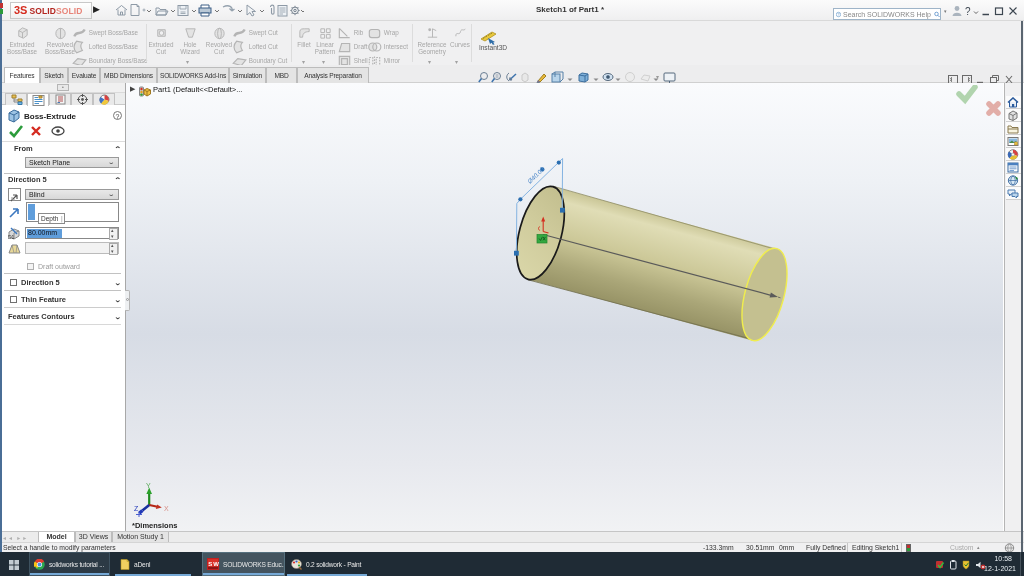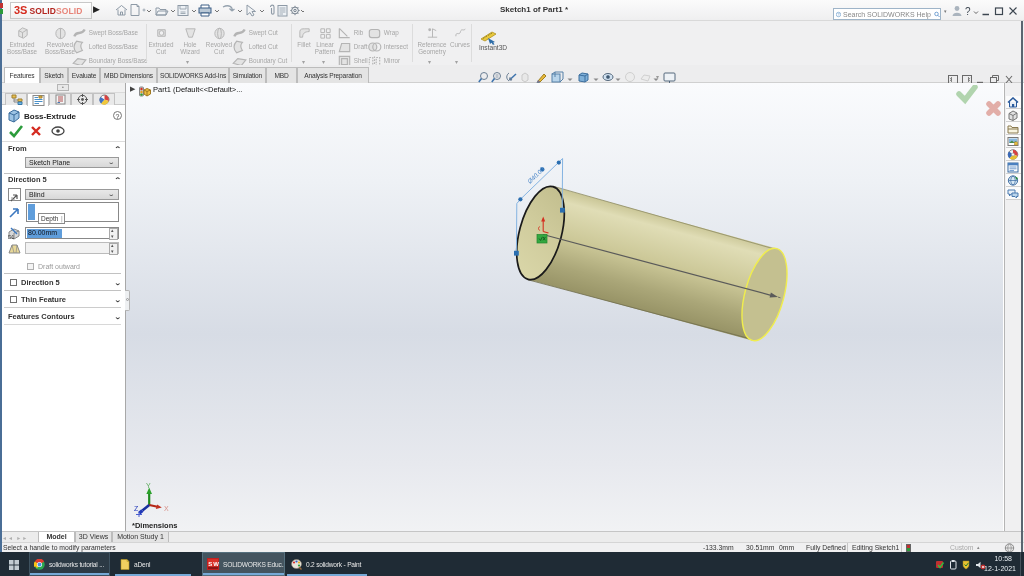--- a/index.html
+++ b/index.html
@@ -6,21 +6,21 @@
 html,body { width:1024px; height:576px; overflow:hidden; font-family:"Liberation Sans", sans-serif; }
 body { position:relative; background:#fff; }
 .abs { position:absolute; }
 
 #titlebar { left:0; top:0; width:1024px; height:21px; background:linear-gradient(#fbfbfb,#efeff0); border-bottom:1px solid #d9d9d9; }
 #swlogo { left:10px; top:2px; width:82px; height:17px; background:linear-gradient(#ffffff,#f1f1f1); border:1px solid #c8c8c8; display:flex; align-items:center; padding-left:3px; }
 #swlogo .ds { color:#d52b1e; font-weight:bold; font-size:11px; line-height:11px; margin-right:2px; }
 #swlogo .solid { color:#b3251f; font-weight:bold; font-size:8.5px; letter-spacing:0.1px; }
 #swlogo .works { color:#e8857a; font-weight:bold; font-size:8.5px; letter-spacing:0.1px; }
 #swplay { left:93px; top:4px; font-size:9px; color:#222; }
-#doctitle { left:500px; top:5px; width:140px; text-align:left; font-size:8px; font-weight:bold; color:#333; }
+#doctitle { left:500px; top:5px; width:140px; text-align:center; font-size:8px; font-weight:bold; color:#333; }
 #searchbox { left:833px; top:8px; width:108px; height:12px; background:#fff; border:1px solid #9eb4c8; display:flex; align-items:center; font-size:7px; color:#888; }
 
 #ribbon { left:0; top:21px; width:1024px; height:44px; background:#f0f0f1; }
 .rsep { top:3px; width:1px; height:38px; background:#dcdcdc; }
 .rbig { top:5px; width:34px; text-align:center; color:#a6a6a6; font-size:6.3px; line-height:6.8px; white-space:nowrap; }
 .rbig .ric { margin:0 auto 2px auto; display:block; }
 .rrow { height:13px; display:flex; align-items:center; color:#a6a6a6; font-size:6.3px; white-space:nowrap; }
 .ric { width:15px; height:14px; }
 .rdrop { color:#a2a2a2; font-size:6px; }
 
@@ -413,21 +413,21 @@
   <div class="abs" style="left:113px;top:28px;width:9px;height:9px;border:1px solid #777;border-radius:50%;font-size:7px;color:#444;text-align:center;line-height:9px;">?</div>
 
   <div class="abs" style="left:8px;top:41px;"><svg width="110" height="15" viewBox="0 0 110 15">
         <path d="M2 8 L6 12 L14 2" fill="none" stroke="#2c9c3c" stroke-width="2.6"></path>
         <path d="M24 3 L32 11 M32 3 L24 11" fill="none" stroke="#d42a20" stroke-width="2.4"></path>
         <ellipse cx="50" cy="7" rx="6" ry="4" fill="none" stroke="#444" stroke-width="1.3"></ellipse>
         <circle cx="50" cy="7" r="1.8" fill="#444"></circle>
       </svg></div>
   <div class="abs" style="left:0;top:58px;width:125px;height:1px;background:#dcdcdc;"></div>
 
-  <div class="abs psec" style="left:8px;top:61px;text-align:center;">From</div>
+  <div class="abs psec" style="left:14px;top:61px;text-align:center;">From</div>
   <div class="abs pchev" style="left:114px;top:61px;">⌃</div>
   <div class="abs pdrop" style="left:25px;top:74px;width:94px;height:11px;">Sketch Plane<span class="pdd">⌄</span></div>
   <div class="abs" style="left:4px;top:90px;width:117px;height:1px;background:#c2c2c2;"></div>
 
   <div class="abs psec" style="left:8px;top:92px;">Direction 5</div>
   <div class="abs pchev" style="left:114px;top:92px;">⌃</div>
   <div class="abs" style="left:8px;top:105px;width:13px;height:13px;border:1px solid #8a8a8a;background:#fff;"><svg width="11" height="11" viewBox="0 0 11 11">
         <path d="M2 9 L8 3 M8 3 L8 7 M8 3 L4 3" stroke="#555" fill="none" stroke-width="1.2"></path>
         <path d="M3 8 L3 5 M3 8 L6 8" stroke="#999" fill="none"></path>
       </svg></div>

